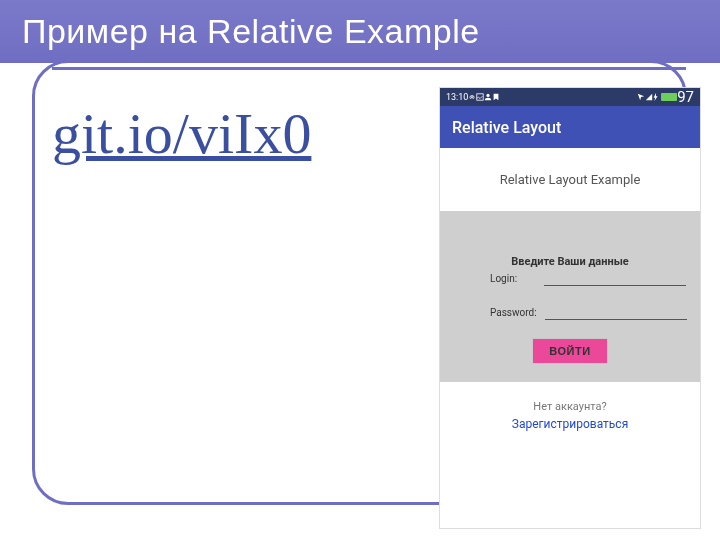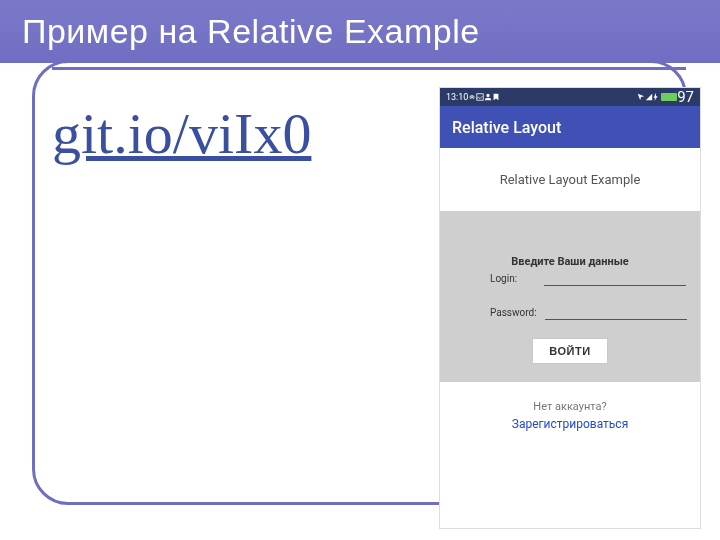--- a/index.html
+++ b/index.html
@@ -117,21 +117,21 @@
   .field-input {
     flex:1;
     border:none; border-bottom:1px solid #555;
     background:transparent;
     height:16px; font-size:11px;
     outline:none;
   }
   .login-btn-wrap { text-align:center; margin-top:10px; }
   .login-btn {
     display:inline-block;
-    background:#ffffff;
+    background:#ec4899;
     border:1px solid #c9c9c9;
     padding:6px 16px;
     font-size:11px; font-weight:700; color:#333;
     letter-spacing:.5px;
     cursor:pointer;
   }
 
   .footer-area {
     text-align:center;
     padding-top:18px;

